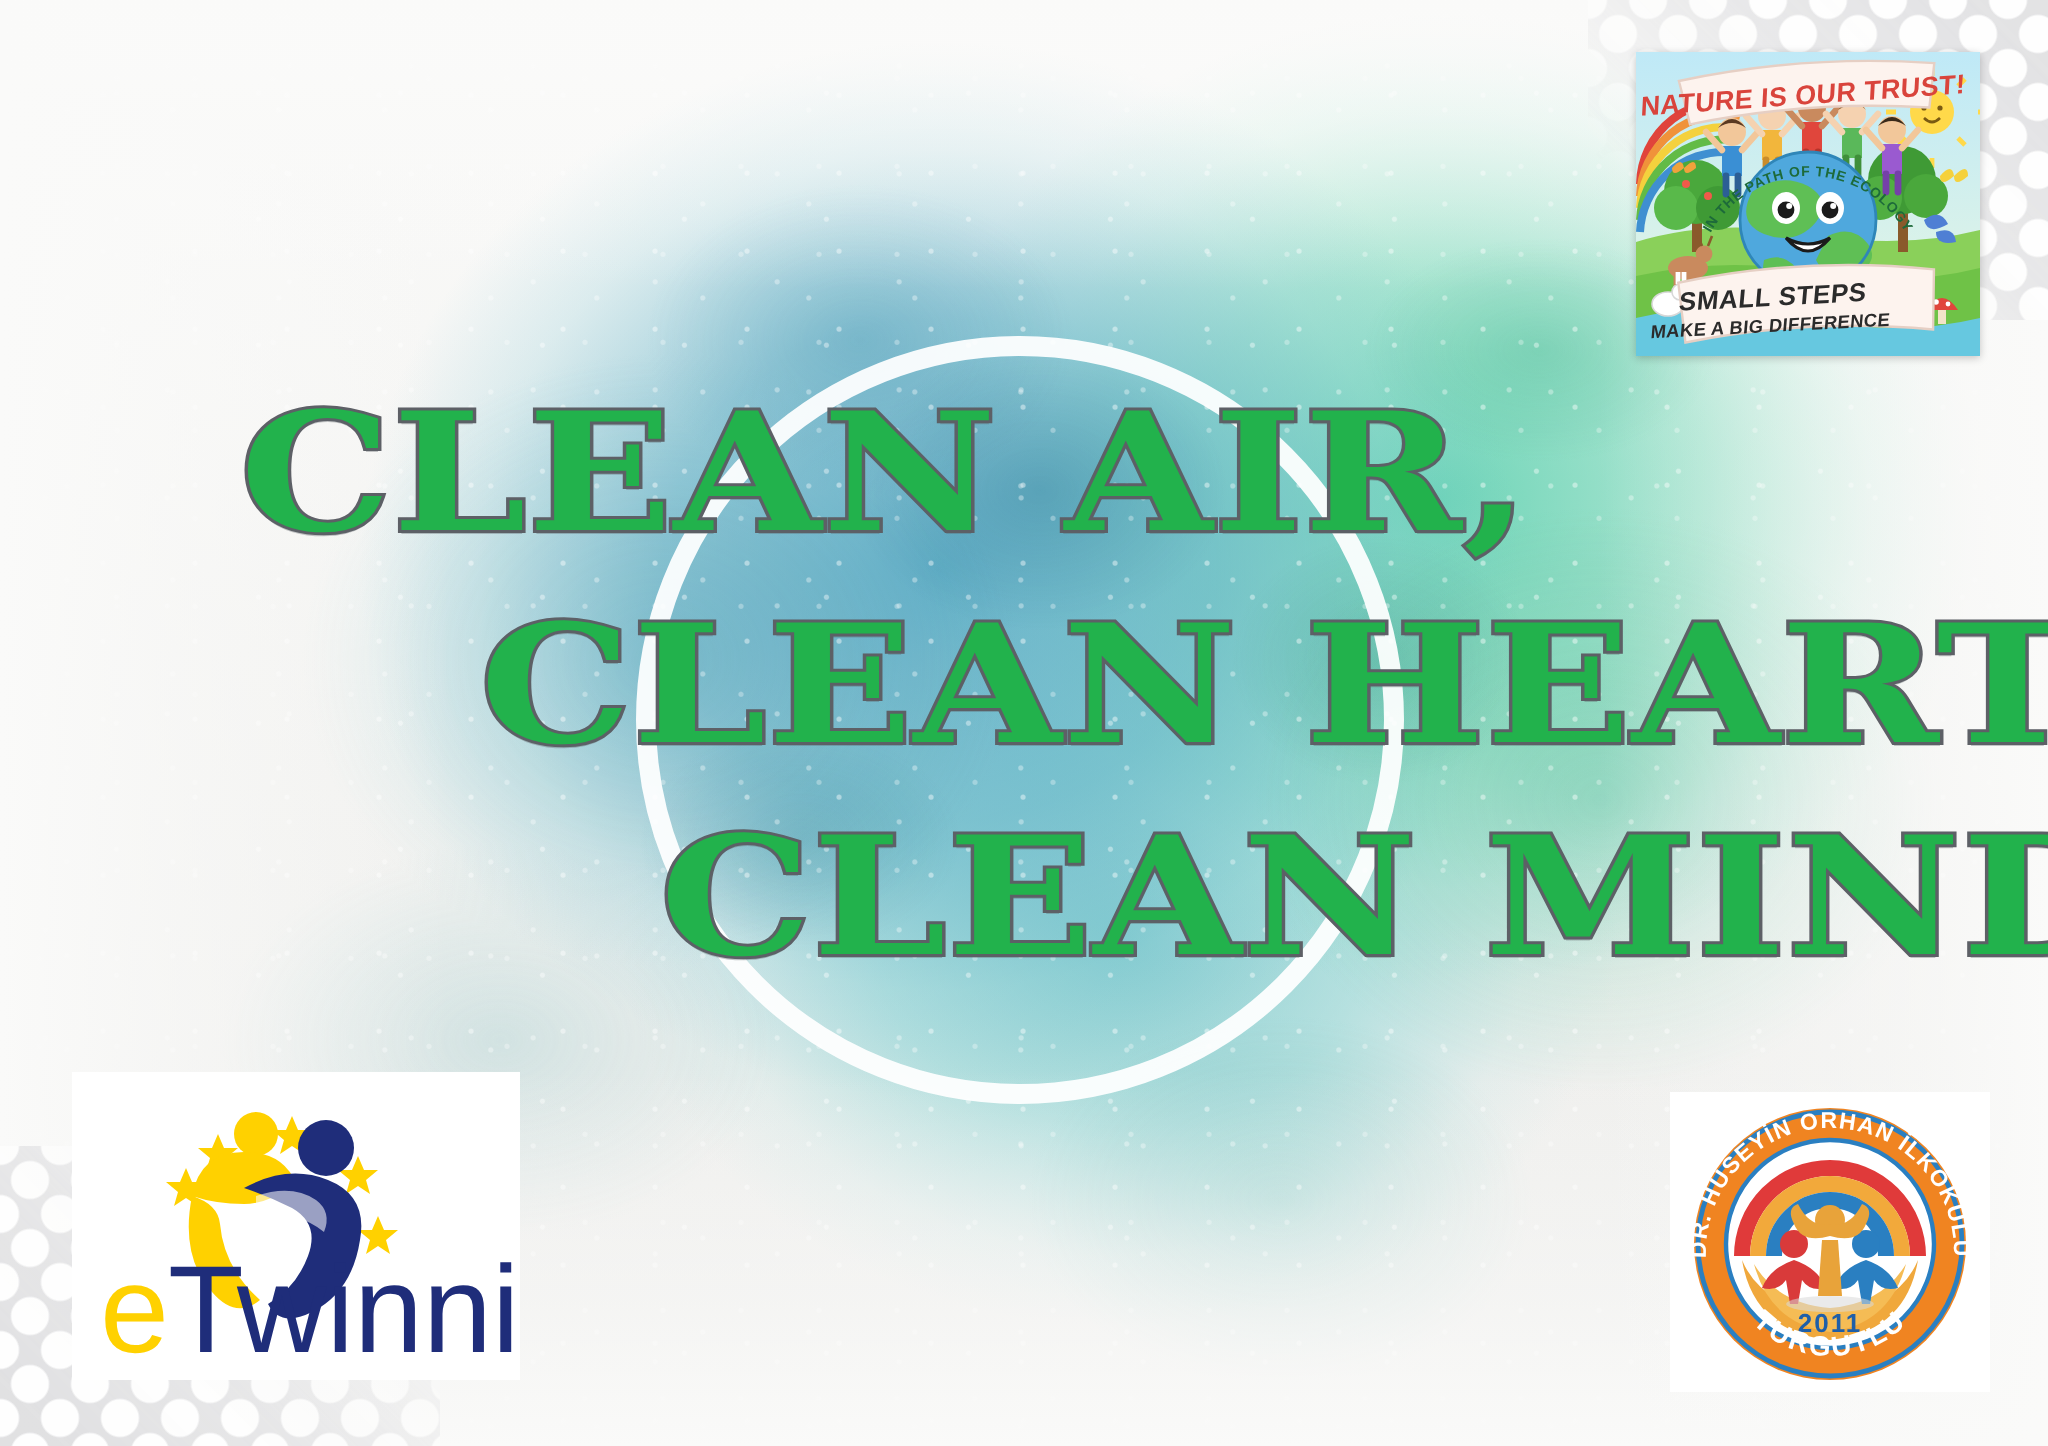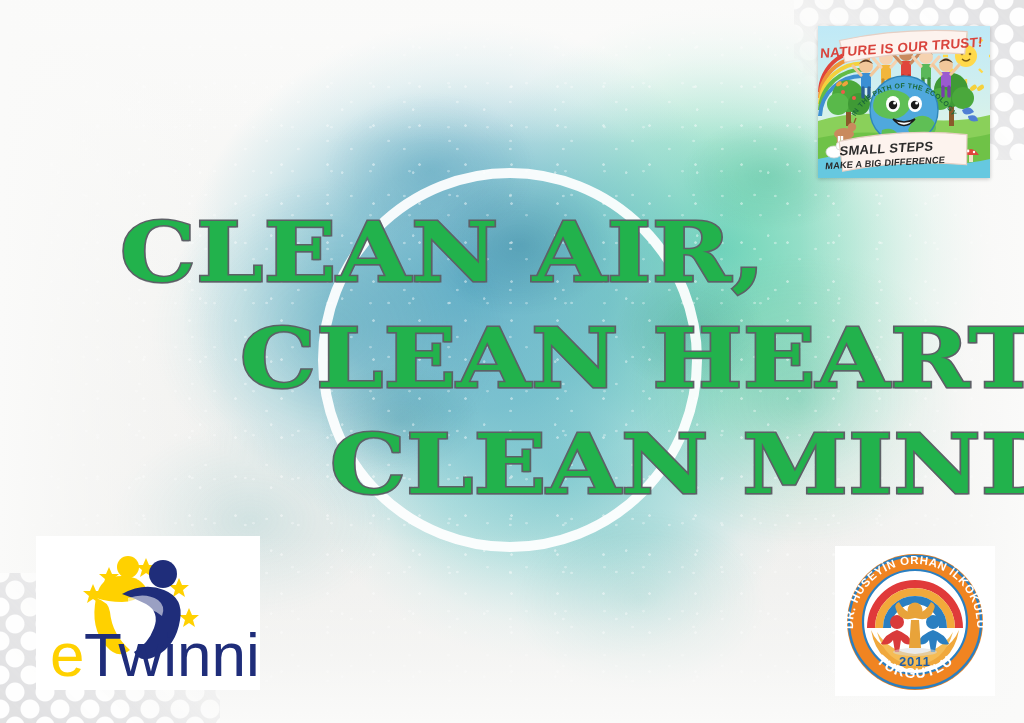--- a/index.html
+++ b/index.html
@@ -109,21 +109,20 @@
   }
 
   
   .headline {
     position: absolute;
     left: 0;
     top: 185px;
     width: 861px;
     z-index: 6;
     pointer-events: none;
-    margin-top: 15px;
   }
   .hl-line {
     font-family: "DejaVu Serif", "Liberation Serif", serif;
     font-weight: bold;
     font-size: 82px;
     line-height: 1.29;
     letter-spacing: 0.5px;
     color: #22b24c;
     -webkit-text-stroke: 3px #5d6066;
     paint-order: stroke fill;

